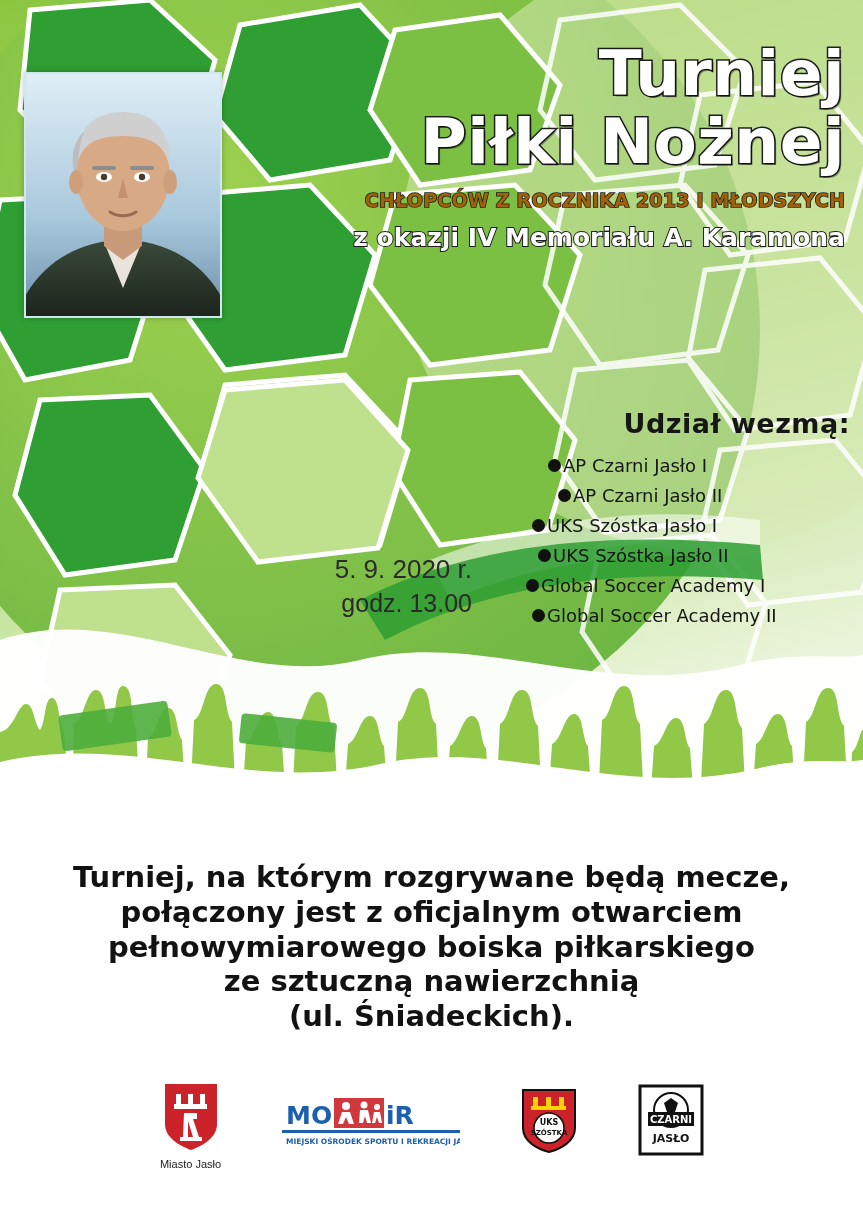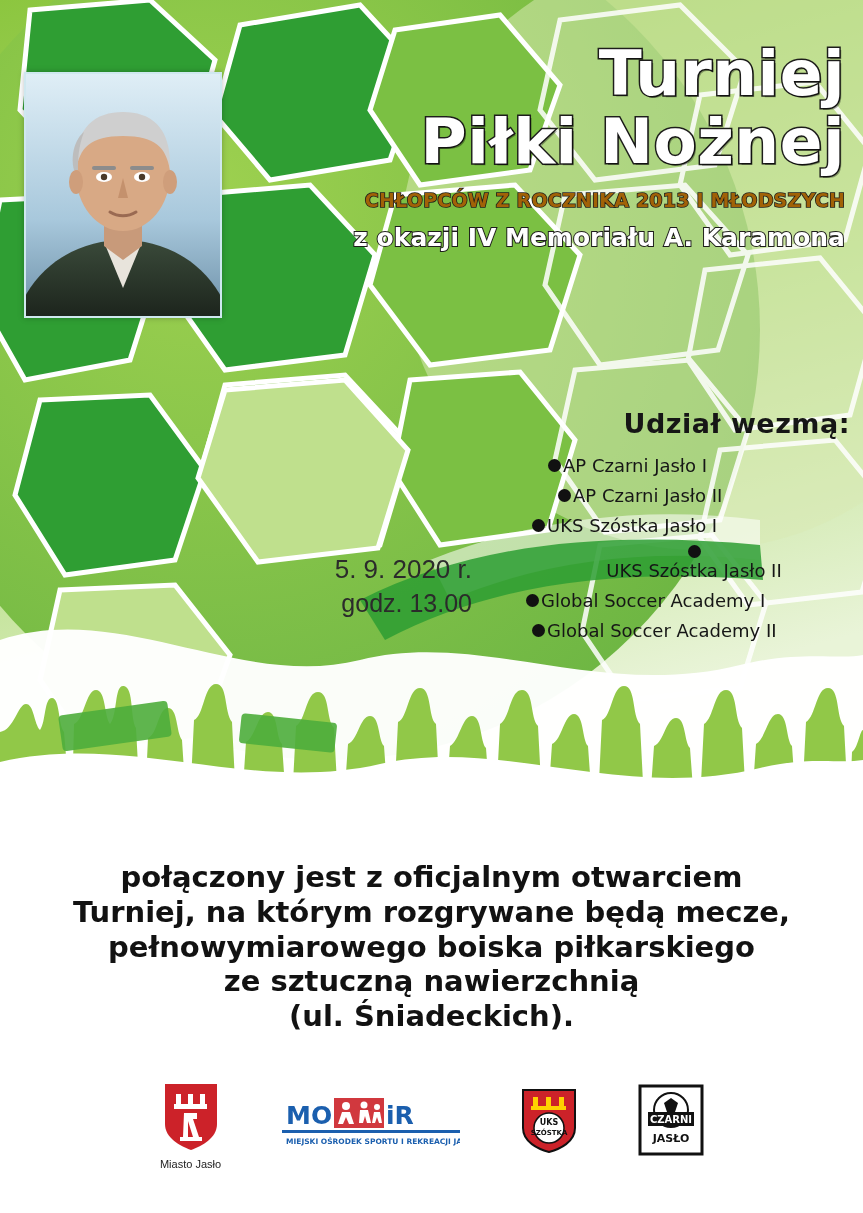--- a/index.html
+++ b/index.html
@@ -342,37 +342,37 @@
       <span>AP Czarni Jasło I</span>
     </div>
     <div class="team-row" style="padding-left:38px;">
       <span class="bullet"></span>
       <span>AP Czarni Jasło II</span>
     </div>
     <div class="team-row" style="padding-left:12px;align-items:center;">
       <span class="bullet"></span>
       <span>UKS Szóstka Jasło I</span>
     </div>
-    <div class="team-row" style="padding-left:18px;flex-direction:column;">
+    <div class="team-row" style="padding-left:18px;">
       <span class="bullet"></span>
       <span>UKS Szóstka Jasło II</span>
     </div>
     <div class="team-row" style="padding-left:6px;">
       <span class="bullet"></span>
       <span>Global Soccer Academy I</span>
     </div>
     <div class="team-row" style="padding-left:12px;">
       <span class="bullet"></span>
       <span>Global Soccer Academy II</span>
     </div>
   </div>
 
   <div class="description">
+    <div>Turniej, na którym rozgrywane będą mecze,</div>
     <div>połączony jest  z oficjalnym otwarciem</div>
-    <div>Turniej, na którym rozgrywane będą mecze,</div>
     <div>pełnowymiarowego boiska piłkarskiego</div>
     <div>ze sztuczną nawierzchnią</div>
     <div>(ul. Śniadeckich).</div>
   </div>
 
   <div class="logos">
 
     <div class="logo">
       <svg width="62" height="72" viewBox="0 0 62 72">
         <path d="M5 4 H57 V44 C57 58 42 66 31 70 C20 66 5 58 5 44 Z" fill="#cc2229"></path>

